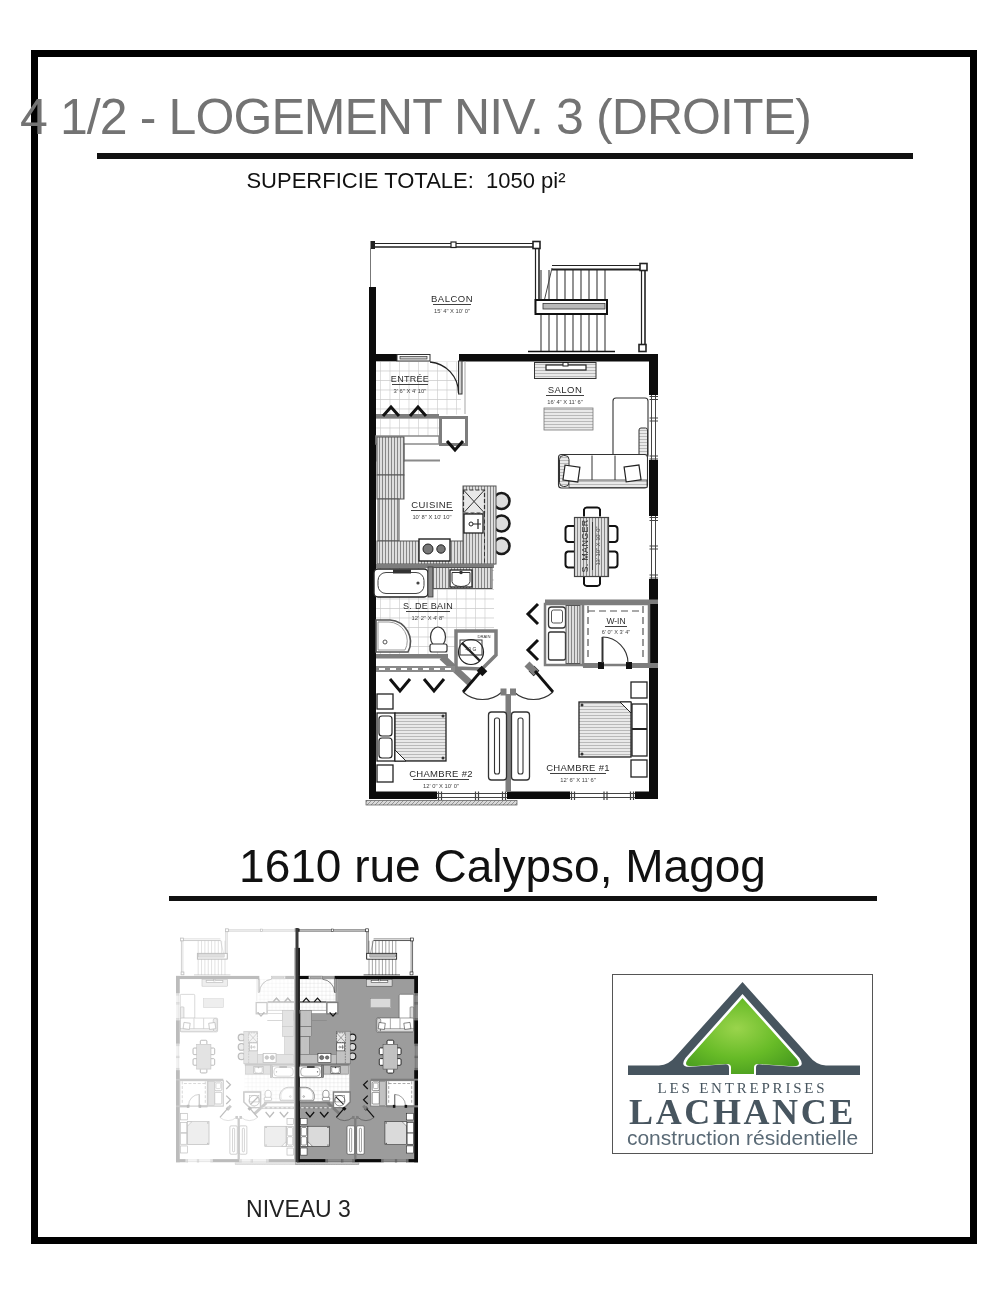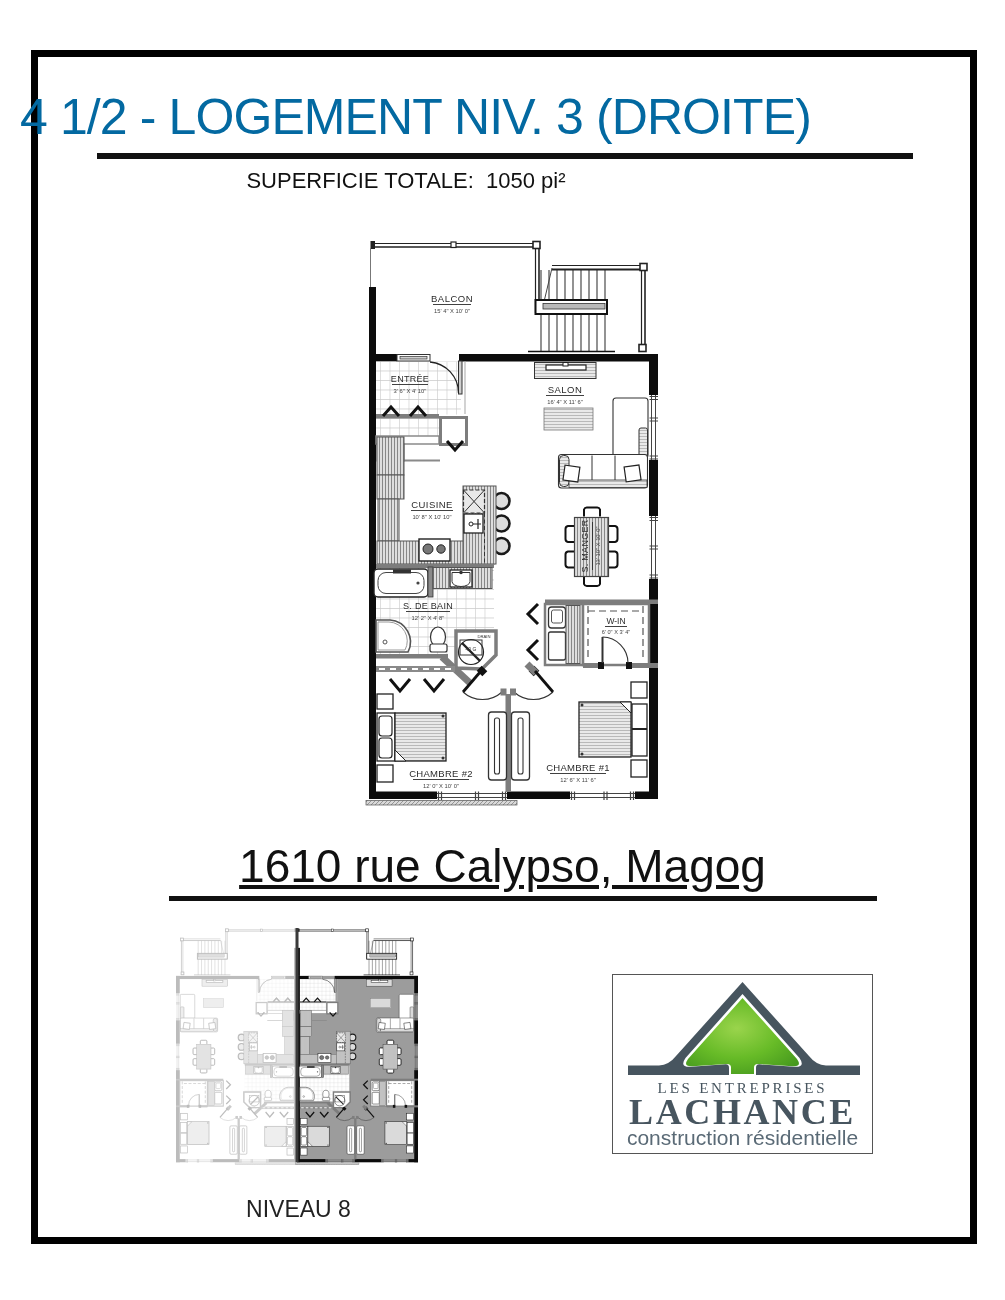--- a/index.html
+++ b/index.html
@@ -6,21 +6,21 @@
   *{-webkit-font-smoothing:antialiased;text-rendering:optimizeLegibility;}
   body{width:1005px;height:1300px;background:#fff;position:relative;
        font-family:"Liberation Sans",sans-serif;}
   .abs{position:absolute;}
 </style>
 </head>
 <body>
 
 <div class="abs" style="left:31px;top:50px;width:932px;height:1180px;border:7px solid #000;"></div>
 
-<div class="abs" style="left:0;top:88px;width:831px;text-align:center;font-size:50px;letter-spacing:-0.9px;color:#0369a1;">4 1/2 - LOGEMENT NIV. 3 (DROITE)</div>
+<div class="abs" style="left:0;top:88px;width:831px;text-align:center;font-size:50px;letter-spacing:-0.9px;color:#737373;">4 1/2 - LOGEMENT NIV. 3 (DROITE)</div>
 
 <div class="abs" style="left:97px;top:153px;width:816px;height:6px;background:#111;"></div>
 
 <div class="abs" style="left:0;top:168px;width:812px;text-align:center;font-size:22px;color:#111;">SUPERFICIE TOTALE:&nbsp; 1050 pi²</div>
 
 <svg class="abs" style="left:350px;top:235px;" width="325" height="575" viewBox="350 235 325 575" xmlns="http://www.w3.org/2000/svg">
   <defs>
     <pattern id="tile" width="9.5" height="9.5" patternUnits="userSpaceOnUse">
       <rect width="9.5" height="9.5" fill="#fff"></rect>
       <path d="M0,0H9.5M0,0V9.5" stroke="#c9c9c9" stroke-width="1.2" fill="none"></path>
@@ -392,40 +392,40 @@
     <text x="441" y="777" font-size="9.5" text-anchor="middle" letter-spacing="0.3">CHAMBRE #2</text>
     <path d="M413,779.5H469" stroke="#2b2b2b" stroke-width="0.9"></path>
     <text x="441" y="787.5" font-size="5.8" text-anchor="middle" fill="#444">12' 0" X 10' 0"</text>
 
     <text x="578" y="771" font-size="9.5" text-anchor="middle" letter-spacing="0.3">CHAMBRE #1</text>
     <path d="M550,773.5H606" stroke="#2b2b2b" stroke-width="0.9"></path>
     <text x="578" y="782" font-size="5.8" text-anchor="middle" fill="#444">12' 6" X 11' 6"</text>
   </g>
 </svg>
 
-<div class="abs" style="left:0;top:839px;width:1005px;text-align:center;font-size:46px;letter-spacing:0px;color:#111;text-decoration:underline;">1610 rue Calypso, Magog</div>
+<div class="abs" style="left:0;top:839px;width:1005px;text-align:center;font-size:46px;letter-spacing:0px;color:#111;">1610 rue Calypso, Magog</div>
 
 <div class="abs" style="left:169px;top:896px;width:708px;height:5px;background:#111;"></div>
 
 <svg class="abs" style="left:176px;top:925px;" width="246" height="245" viewBox="0 0 246 245" xmlns="http://www.w3.org/2000/svg">
 
   <g filter="url(#lighten)">
     <g transform="translate(242,0) scale(-1,1)">
       <use href="#plangeom" transform="translate(-33.5,-97.3) scale(0.4187)"></use>
     </g>
   </g>
 
   <rect x="121" y="50.9" width="121" height="186.3" fill="#9c9c9c"></rect>
 
   <use href="#plangeom" transform="translate(-33.5,-97.3) scale(0.4187)"></use>
 
   <rect x="119.5" y="3" width="3" height="234" fill="#3a3a3a"></rect>
 </svg>
 
-<div class="abs" style="left:176px;top:1196px;width:245px;text-align:center;font-size:23px;color:#222;">NIVEAU 8</div>
+<div class="abs" style="left:176px;top:1196px;width:245px;text-align:center;font-size:23px;color:#222;">NIVEAU 3</div>
 
 <svg class="abs" style="left:612px;top:974px;" width="261" height="180" viewBox="0 0 261 180" xmlns="http://www.w3.org/2000/svg">
   <defs>
     <radialGradient id="treeg" cx="45%" cy="40%" r="70%">
       <stop offset="0%" stop-color="#9ad44c"></stop>
       <stop offset="55%" stop-color="#67bb27"></stop>
       <stop offset="100%" stop-color="#46991e"></stop>
     </radialGradient>
   </defs>
 

